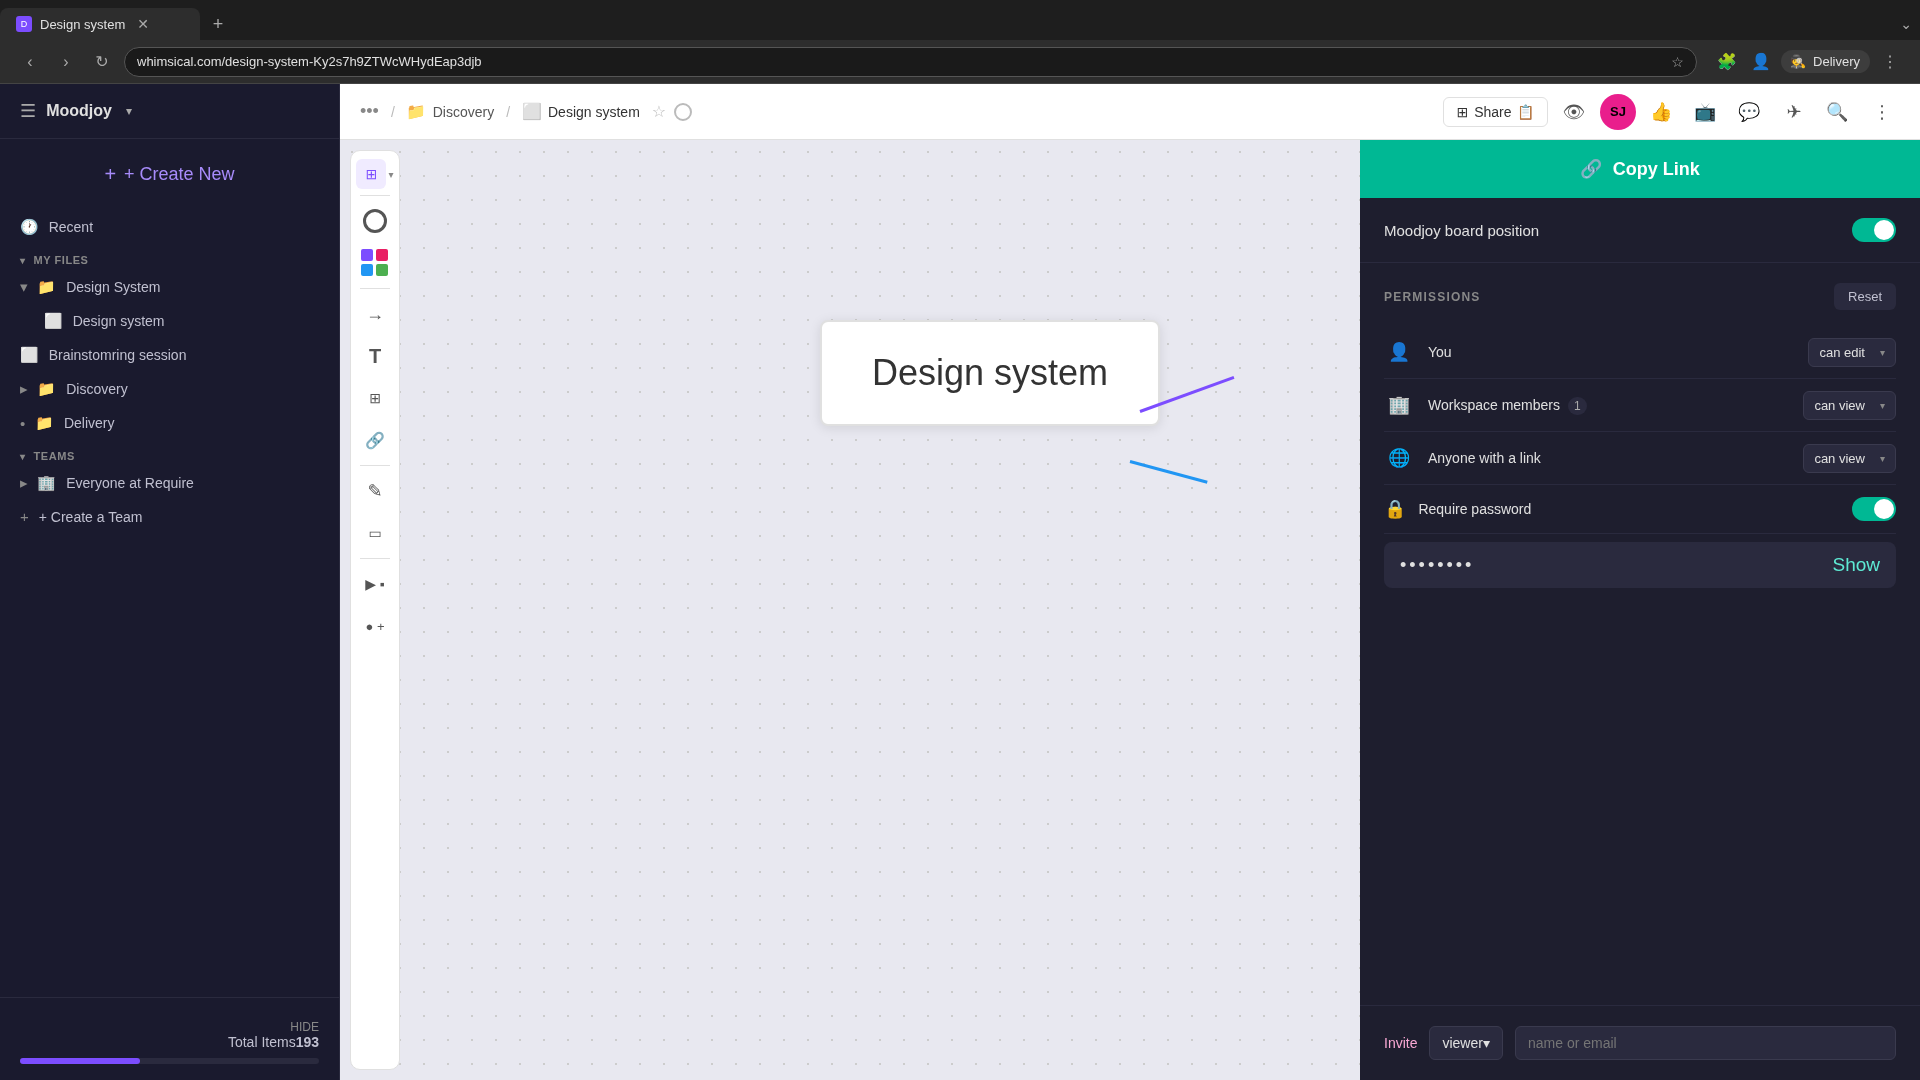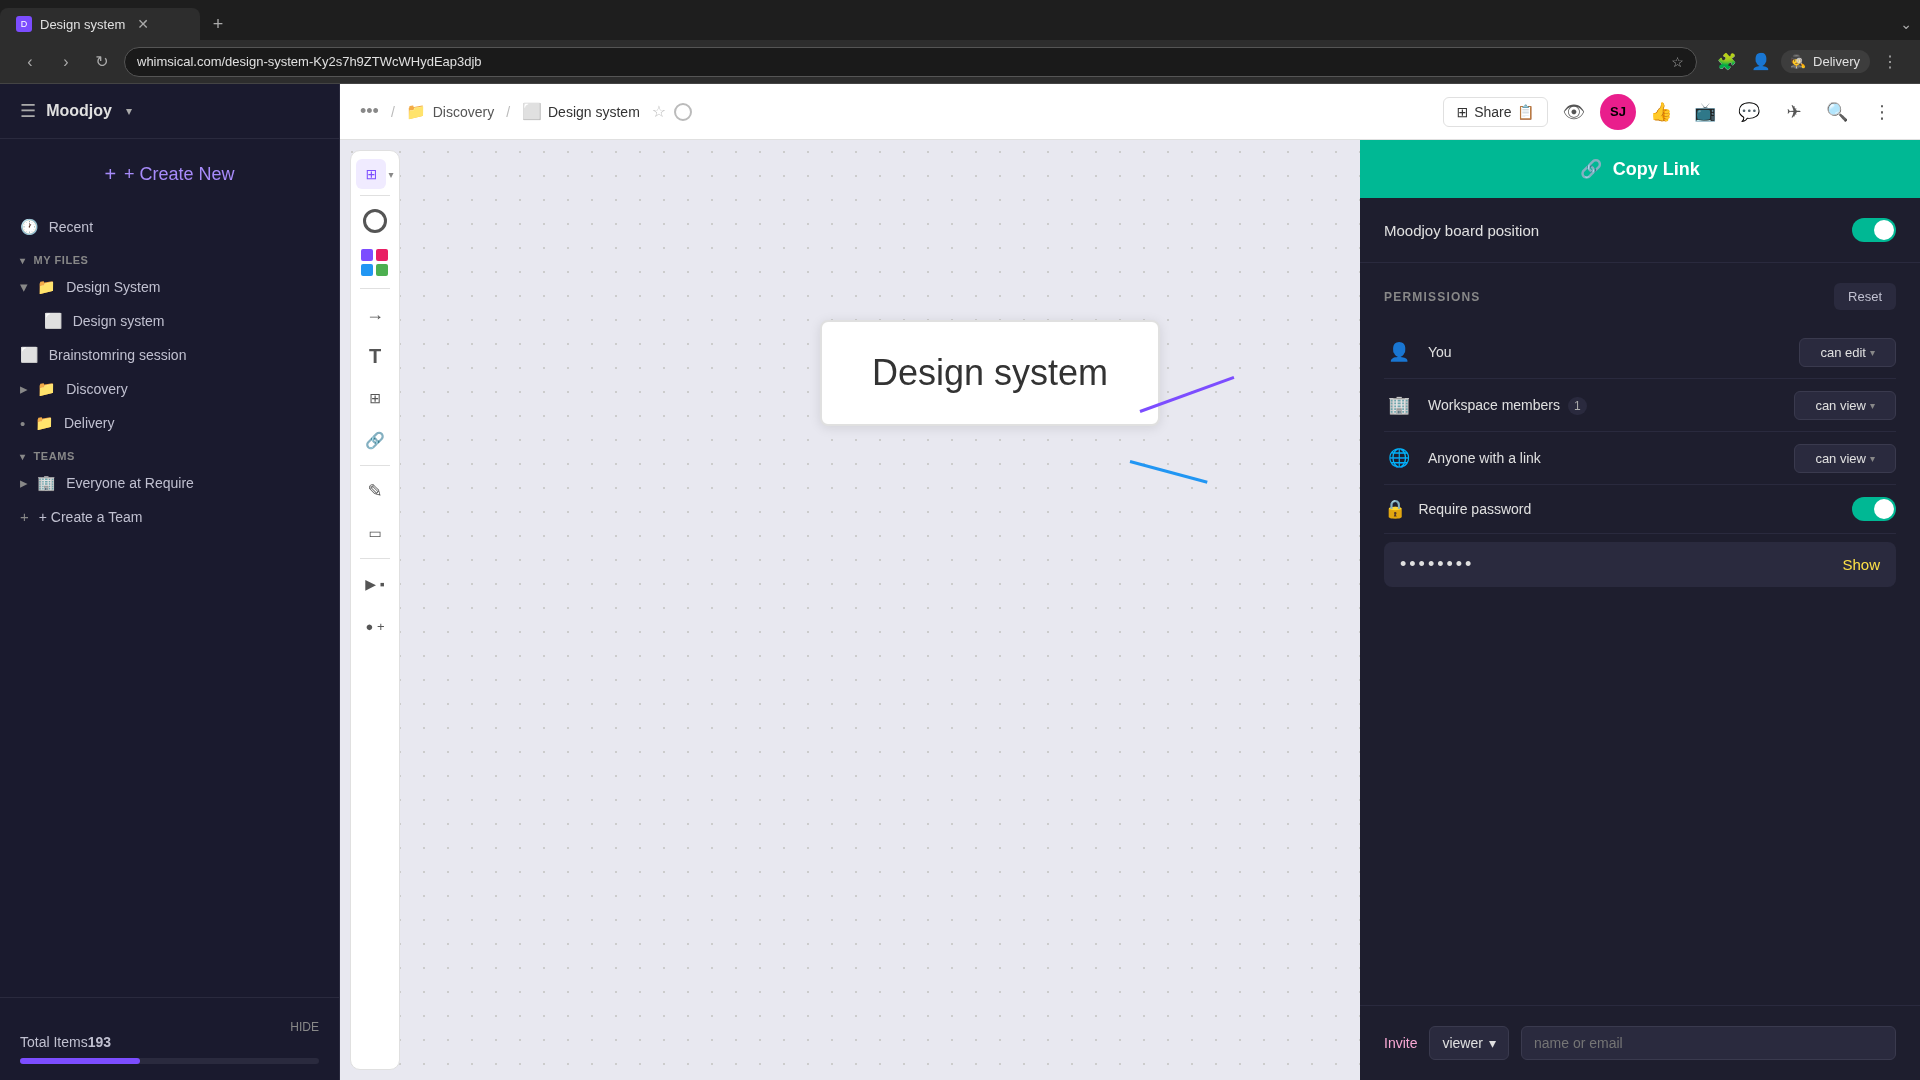--- a/index.html
+++ b/index.html
@@ -41,21 +41,21 @@
     .sidebar-item { display: flex; align-items: center; gap: 10px; padding: 8px 12px; border-radius: 6px; cursor: pointer; color: #c0c0d0; font-size: 14px; }
     .sidebar-item-icon { font-size: 15px; color: #888; flex-shrink: 0; }
     .sidebar-item-label { flex: 1; }
 
     .sidebar-section-header { display: flex; align-items: center; gap: 8px; padding: 10px 12px 4px; color: #888; font-size: 11px; font-weight: 700; letter-spacing: 0.05em; text-transform: uppercase; }
     .section-chevron { font-size: 10px; }
 
     .sub-item { padding-left: 36px; }
 
     .sidebar-footer { margin-top: auto; padding: 16px 20px; border-top: 1px solid #2a2a3e; }
-    .total-items { display: flex; justify-content: flex-start; align-items: center; color: #c0c0d0; font-size: 14px; margin-bottom: 8px; }
+    .total-items { display: flex; justify-content: flex-end; align-items: center; color: #c0c0d0; font-size: 14px; margin-bottom: 8px; }
     .total-count { font-weight: 600; }
     .progress-bar-bg { height: 6px; background: #2a2a3e; border-radius: 3px; }
     .progress-bar-fill { height: 6px; background: #7c4dff; border-radius: 3px; width: 40%; }
     .hide-btn { color: #888; font-size: 12px; margin-top: 6px; cursor: pointer; text-align: right; }
 
     
     .main-area { flex: 1; display: flex; flex-direction: column; background: #f0f0f0; position: relative; }
 
     
     .top-bar { display: flex; align-items: center; background: white; border-bottom: 1px solid #e0e0e0; padding: 0 20px; height: 56px; gap: 8px; flex-shrink: 0; }
@@ -102,37 +102,37 @@
     .permissions-section { padding: 20px 24px; }
     .permissions-header { display: flex; align-items: center; justify-content: space-between; margin-bottom: 16px; }
     .permissions-title { font-size: 12px; font-weight: 700; letter-spacing: 0.1em; color: #888; text-transform: uppercase; }
     .reset-btn { background: #2a2a3e; border: none; color: #c0c0d0; padding: 6px 14px; border-radius: 6px; font-size: 13px; cursor: pointer; }
 
     .permission-row { display: flex; align-items: center; padding: 10px 0; border-bottom: 1px solid #2a2a3e; gap: 12px; }
     .permission-row:last-child { border-bottom: none; }
     .permission-icon { width: 32px; height: 32px; display: flex; align-items: center; justify-content: center; color: #888; font-size: 18px; flex-shrink: 0; }
     .permission-label { flex: 1; color: #e0e0e0; font-size: 14px; }
     .permission-badge { background: #2a2a3e; color: #aaa; font-size: 12px; padding: 2px 6px; border-radius: 10px; margin-left: 4px; }
-    .permission-select { background: #2a2a3e; border: 1px solid #3a3a4e; color: #e0e0e0; padding: 6px 20px; border-radius: 6px; font-size: 13px; cursor: pointer; display: flex; align-items: center; gap: 4px; }
+    .permission-select { background: #2a2a3e; border: 1px solid #3a3a4e; color: #e0e0e0; padding: 6px 10px; border-radius: 6px; font-size: 13px; cursor: pointer; display: flex; align-items: center; gap: 15px; }
     .select-chevron { font-size: 10px; color: #888; }
 
     .require-password-row { display: flex; align-items: center; padding: 12px 0; gap: 12px; border-bottom: 1px solid #2a2a3e; }
     .lock-icon { color: #888; font-size: 18px; }
     .require-password-label { flex: 1; color: #e0e0e0; font-size: 14px; }
 
     .password-input-row { display: flex; align-items: center; background: #2a2a3e; border-radius: 8px; padding: 12px 16px; margin-top: 8px; }
     .password-dots { flex: 1; color: #e0e0e0; font-size: 18px; letter-spacing: 3px; }
-    .show-btn { color: #fde047; font-size: 15px; cursor: pointer; }
+    .show-btn { color: #5eead4; font-size: 19px; cursor: pointer; }
 
     .password-note { color: #888; font-size: 13px; line-height: 1.5; margin-top: 10px; }
     .learn-more { color: #a78bfa; text-decoration: underline; cursor: pointer; }
 
     .invite-section { padding: 20px 24px; margin-top: auto; border-top: 1px solid #2a2a3e; display: flex; align-items: center; gap: 12px; }
     .invite-label { color: #f9a8d4; font-size: 14px; flex-shrink: 0; }
-    .invite-role-select { background: #2a2a3e; border: 1px solid #3a3a4e; color: #e0e0e0; padding: 8px 12px; border-radius: 6px; font-size: 14px; cursor: pointer; display: flex; align-items: center; gap: 6px; }
+    .invite-role-select { background: #2a2a3e; border: 1px solid #3a3a4e; color: #e0e0e0; padding: 8px 12px; border-radius: 6px; font-size: 14px; cursor: pointer; display: flex; align-items: center; gap: 0; }
     .invite-email-input { flex: 1; background: #2a2a3e; border: 1px solid #3a3a4e; border-radius: 6px; padding: 8px 12px; color: #888; font-size: 14px; }
   </style>
 </head>
 <body>
 
 <div class="browser-chrome">
   <div class="tab-bar">
     <div class="tab">
       <div class="tab-favicon">
         <span>D</span>

